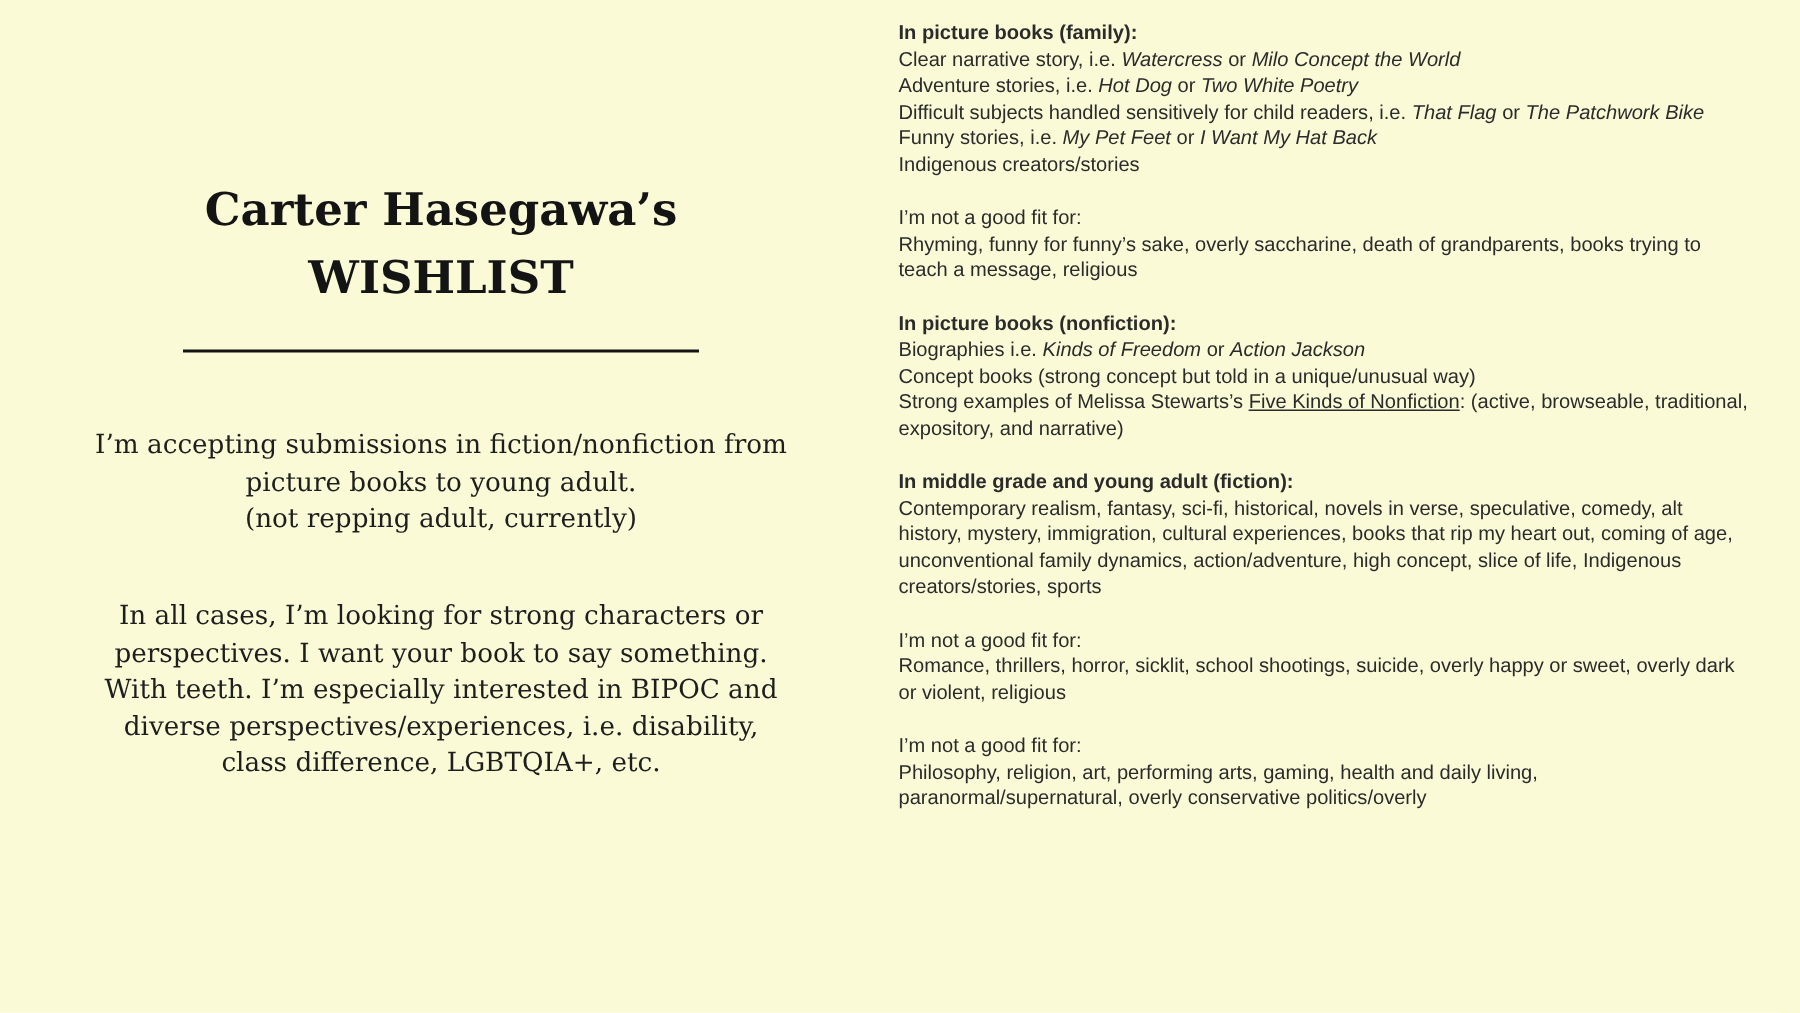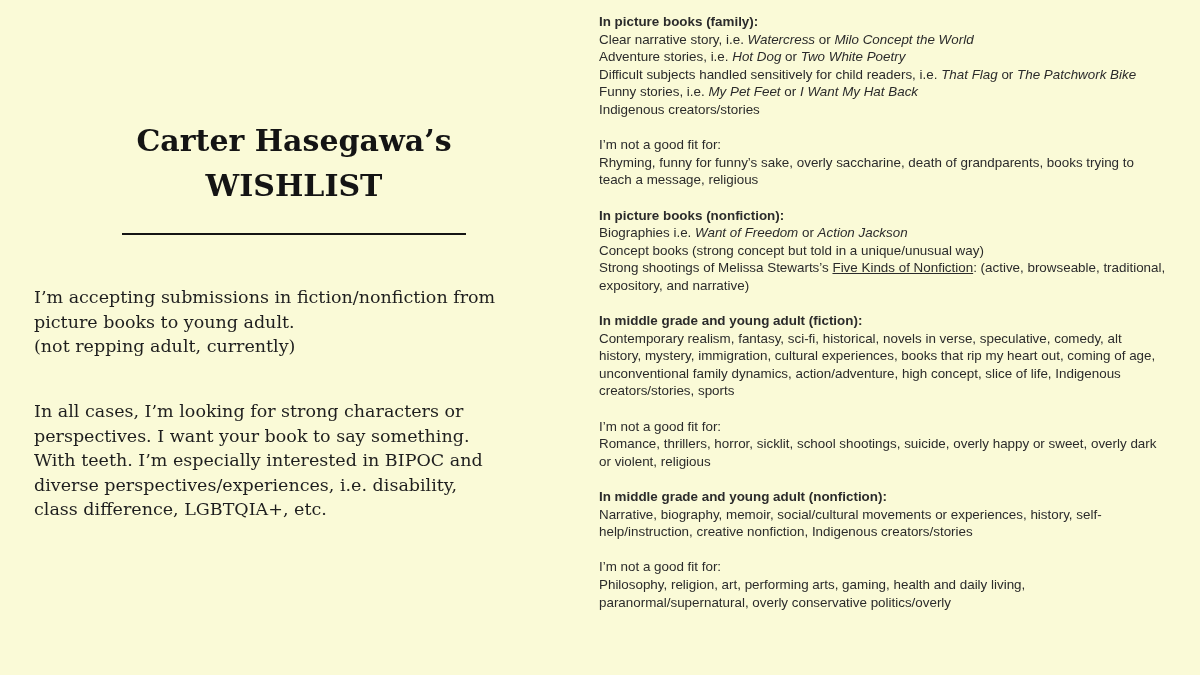--- a/index.html
+++ b/index.html
@@ -5,21 +5,21 @@
   html,body{margin:0;padding:0;}
   .page{position:relative;width:1200px;height:675px;background:var(--bg,#fafad7);overflow:hidden;
         font-family:"Liberation Sans",sans-serif;}
   
   .left-panel{position:absolute;left:0;top:0;width:592px;height:675px;}
   .title{position:absolute;top:102px;left:34px;width:520px;text-align:center;
          font-family:"DejaVu Serif",serif;font-weight:700;font-size:30px;line-height:45px;
          color:var(--title,#141414);margin-top:16px;}
   .divider{position:absolute;top:233px;left:122px;width:344px;height:2px;
            background:var(--title,#141414);}
-  .para{position:absolute;left:34px;width:520px;text-align:left;white-space:pre-line;
+  .para{position:absolute;left:34px;width:520px;text-align:center;white-space:pre-line;
         font-family:"DejaVu Serif",serif;font-size:17.5px;line-height:24.6px;
         color:var(--text-left,#1e1e1e);}
   .para1{top:285px;}
   .para2{top:399px;}
   
   .right-panel{position:absolute;left:599px;top:13px;width:568px;
                font-size:13.4px;line-height:17.6px;color:var(--text-right,#2b2b2b);}
   .block{margin-bottom:17.6px;}
   .block:last-child{margin-bottom:0;}
   .heading{font-weight:700;}
@@ -53,34 +53,30 @@
         <div><span class="">Difficult subjects handled sensitively for child readers, i.e. </span><span class="run-i ">That Flag</span><span class=""> or </span><span class="run-i ">The Patchwork Bike</span></div>
         <div><span class="">Funny stories, i.e. </span><span class="run-i ">My Pet Feet</span><span class=""> or </span><span class="run-i ">I Want My Hat Back</span></div>
         <div><span class="">Indigenous creators/stories</span></div>
       </div>
       <div class="block">
         <div><span class="">I’m not a good fit for:</span></div>
         <div><span class="">Rhyming, funny for funny’s sake, overly saccharine, death of grandparents, books trying to teach a message, religious</span></div>
       </div>
       <div class="block">
         <div class="heading">In picture books (nonfiction):</div>
-        <div><span class="">Biographies i.e. </span><span class="run-i ">Want of Freedom</span><span class=""> or </span><span class="run-i ">Action Jackson</span></div>
+        <div><span class="">Biographies i.e. </span><span class="run-i ">Kinds of Freedom</span><span class=""> or </span><span class="run-i ">Action Jackson</span></div>
         <div><span class="">Concept books (strong concept but told in a unique/unusual way)</span></div>
-        <div><span class="">Strong shootings of Melissa Stewarts’s </span><span class="run-u">Five Kinds of Nonfiction</span><span class="">: (active, browseable, traditional, expository, and narrative)</span></div>
+        <div><span class="">Strong examples of Melissa Stewarts’s </span><span class="run-u">Five Kinds of Nonfiction</span><span class="">: (active, browseable, traditional, expository, and narrative)</span></div>
       </div>
       <div class="block">
         <div class="heading">In middle grade and young adult (fiction):</div>
         <div><span class="">Contemporary realism, fantasy, sci-fi, historical, novels in verse, speculative, comedy, alt history, mystery, immigration, cultural experiences, books that rip my heart out, coming of age, unconventional family dynamics, action/adventure, high concept, slice of life, Indigenous creators/stories, sports</span></div>
       </div>
       <div class="block">
         <div><span class="">I’m not a good fit for:</span></div>
         <div><span class="">Romance, thrillers, horror, sicklit, school shootings, suicide, overly happy or sweet, overly dark or violent, religious</span></div>
       </div>
       <div class="block">
-        <div class="heading">In middle grade and young adult (nonfiction):</div>
-        <div><span class="">Narrative, biography, memoir, social/cultural movements or experiences, history, self-help/instruction, creative nonfiction, Indigenous creators/stories</span></div>
-      </div>
-      <div class="block">
         <div><span class="">I’m not a good fit for:</span></div>
         <div><span class="">Philosophy, religion, art, performing arts, gaming, health and daily living, paranormal/supernatural, overly conservative politics/overly</span></div>
       </div>
     </div>
 </div>
 
 </body></html>

